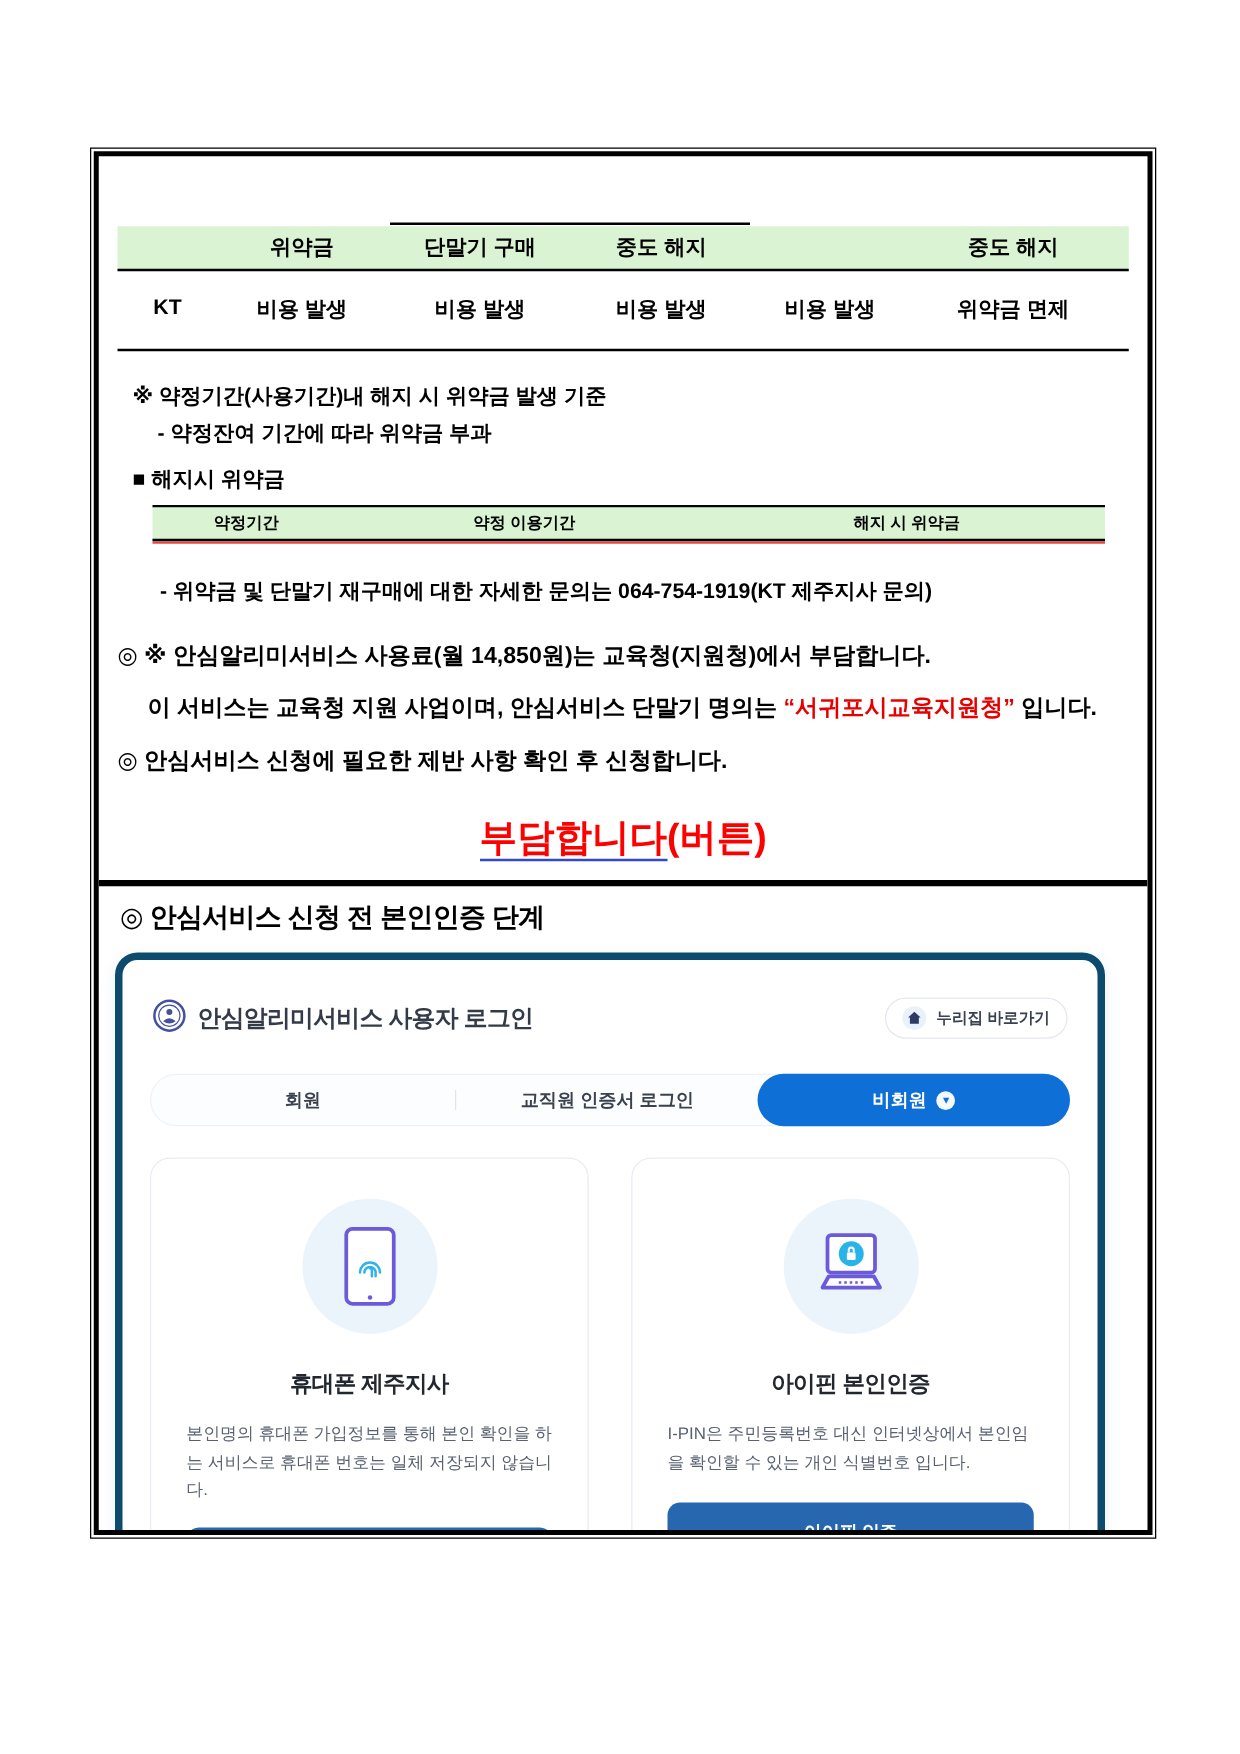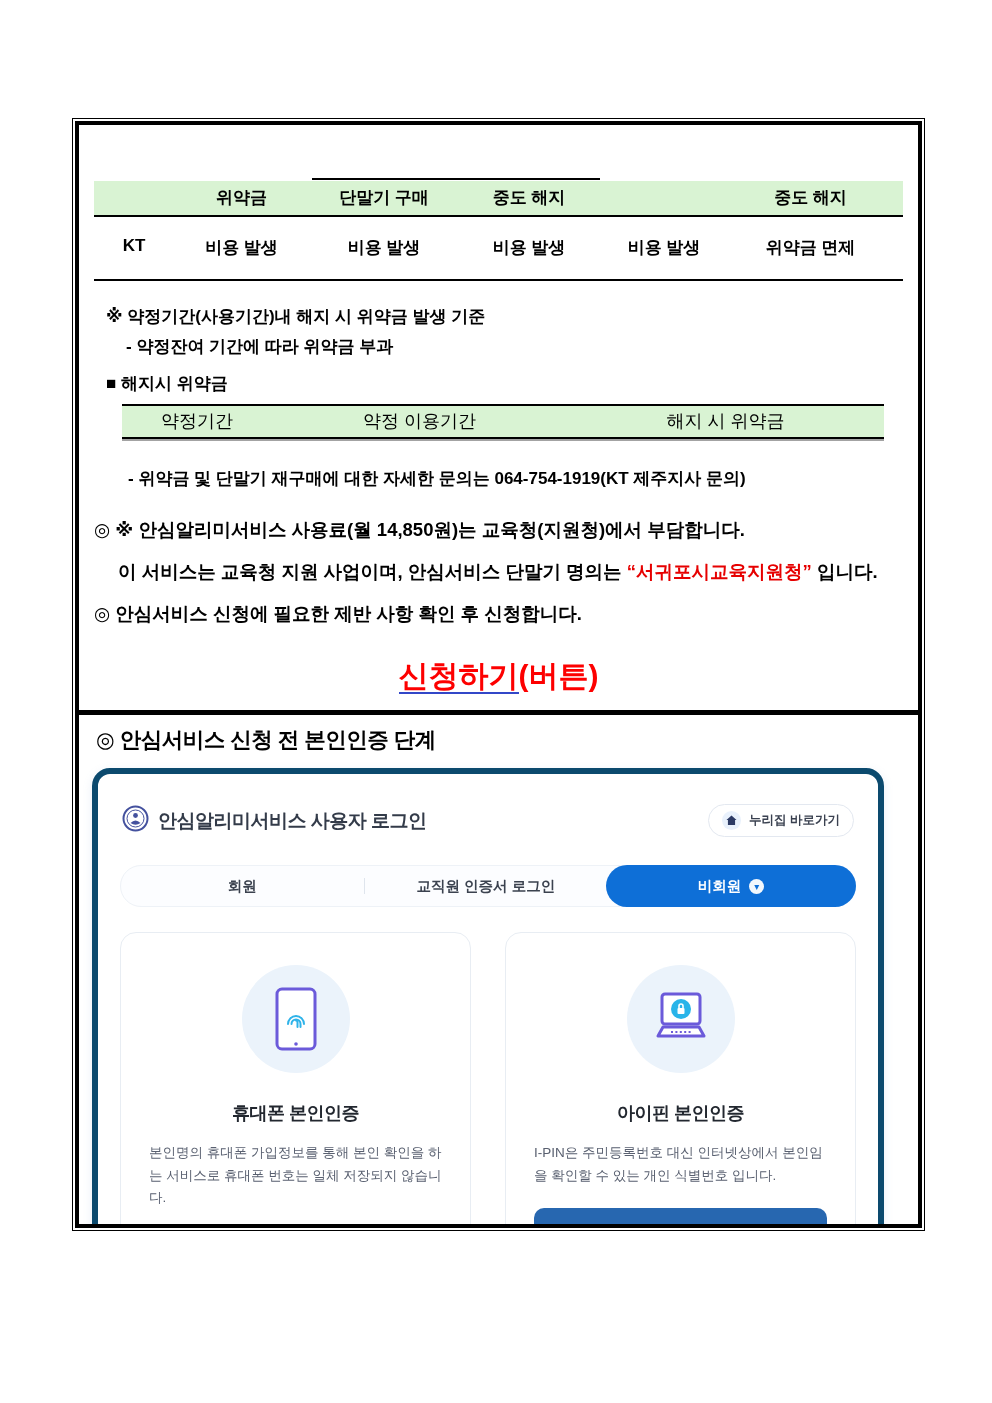--- a/index.html
+++ b/index.html
@@ -23,22 +23,22 @@
   .fee-grid { display:grid; grid-template-columns:80px 135px 150px 140px 130px 163px; }
   .fee-head { background:#d9f3d3; border-bottom:2px solid #000; }
   .fee-head > div { text-align:center; padding:5px 0 6px; }
   .fee-body { border-bottom:2px solid #000; }
   .fee-body > div { text-align:center; padding:19px 0 20px; }
   
   .note1 { margin:24px 0 0 14px; font-weight:bold; font-size:17px; }
   .note2 { margin:7px 0 0 34px; font-weight:bold; font-size:17px; }
   .penalty-heading { margin:14px 0 0 14px; font-weight:bold; font-size:17px; }
   
-  .penalty-table { margin:9px 0 0 30px; width:762px; font-weight:normal; font-size:18px;
-    border-top:2px solid #000; border-bottom:2px solid #a3a3a3; }
+  .penalty-table { margin:9px 0 0 30px; width:762px; font-weight:bold; font-size:13px;
+    border-top:2px solid #000; border-bottom:2px solid #ef4444; }
   .p-head { display:grid; grid-template-columns:150px 295px 317px; background:#d9f3d3; border-bottom:2px solid #000; }
   .p-head > div { text-align:center; padding:3px 0 4px; }
   .p-body { display:grid; grid-template-columns:150px 295px 317px; grid-template-rows:26px 26px; }
   .p-period { grid-row:1 / 3; display:flex; align-items:center; justify-content:center; color:#e60000; }
   .p-cell { display:flex; align-items:center; justify-content:center; }
   .p-sep { border-bottom:2px solid #000; }
   
   .contact-note { margin:26px 0 0 36px; font-weight:bold; font-size:17px; }
   .bullet1 { margin:27px 0 0 2px; font-weight:bold; font-size:18.5px; }
   .bullet1-line2 { margin:17px 0 0 26px; font-weight:bold; font-size:18.5px; }
@@ -124,21 +124,21 @@
           <div>해지 시 위약금</div>
         </div>
       </div>
 
       <div class="contact-note">- 위약금 및 단말기 재구매에 대한 자세한 문의는 064-754-1919(KT 제주지사 문의)</div>
 
       <div class="bullet1">◎ ※ 안심알리미서비스 사용료(월 14,850원)는 교육청(지원청)에서 부담합니다.</div>
       <div class="bullet1-line2"><span>이 서비스는 교육청 지원 사업이며, 안심서비스 단말기 명의는 </span><span class="red-text">“서귀포시교육지원청”</span><span> 입니다.</span></div>
       <div class="bullet2">◎  안심서비스 신청에 필요한 제반 사항 확인 후 신청합니다.</div>
 
-      <div class="apply-row"><span class="apply-link">신청하기</span><span>(버튼)</span></div>
+      <div class="apply-row"><span class="apply-link">부담합니다</span><span>(버튼)</span></div>
 
       <div class="doc-divider"></div>
 
       <div class="section-heading">◎  안심서비스 신청 전 본인인증 단계</div>
 
       <div class="login-panel">
         <div class="lp-header">
           <div class="lp-brand">
             <span>
               <svg width="27" height="27" viewBox="0 0 27 27">
@@ -175,21 +175,21 @@
           <div class="lp-card">
             <div class="card-icon-circle">
               <svg width="46" height="66" viewBox="0 0 46 66">
                 <rect x="4" y="3" width="38" height="60" rx="5" fill="#fff" stroke="#6b5ada" stroke-width="3"></rect>
                 <circle cx="23" cy="58" r="1.8" fill="#6b5ada"></circle>
                 <path d="M15 38 a8 8 0 1 1 16 0" fill="none" stroke="#2fb3e9" stroke-width="2" stroke-linecap="round"></path>
                 <path d="M18.5 38 a4.5 4.5 0 1 1 9 0 v3" fill="none" stroke="#2fb3e9" stroke-width="2" stroke-linecap="round"></path>
                 <path d="M23 34.5 a1.5 1.5 0 0 1 1.5 1.5 v5" fill="none" stroke="#2fb3e9" stroke-width="2" stroke-linecap="round"></path>
               </svg>
             </div>
-            <div class="card-title">휴대폰 본인인증</div>
+            <div class="card-title">휴대폰 제주지사</div>
             <div class="card-desc">본인명의 휴대폰 가입정보를 통해 본인 확인을 하는 서비스로 휴대폰 번호는 일체 저장되지 않습니다.</div>
             <button class="card-button">휴대폰 인증</button>
           </div>
 
           <div class="lp-card">
             <div class="card-icon-circle">
               <svg width="64" height="58" viewBox="0 0 64 58">
                 <rect x="13" y="4" width="38" height="30" rx="3" fill="#fff" stroke="#6b5ada" stroke-width="3"></rect>
                 <circle cx="32" cy="19" r="10" fill="#29b4e9"></circle>
                 <rect x="28.5" y="18" width="7" height="6" rx="1" fill="#fff"></rect>

